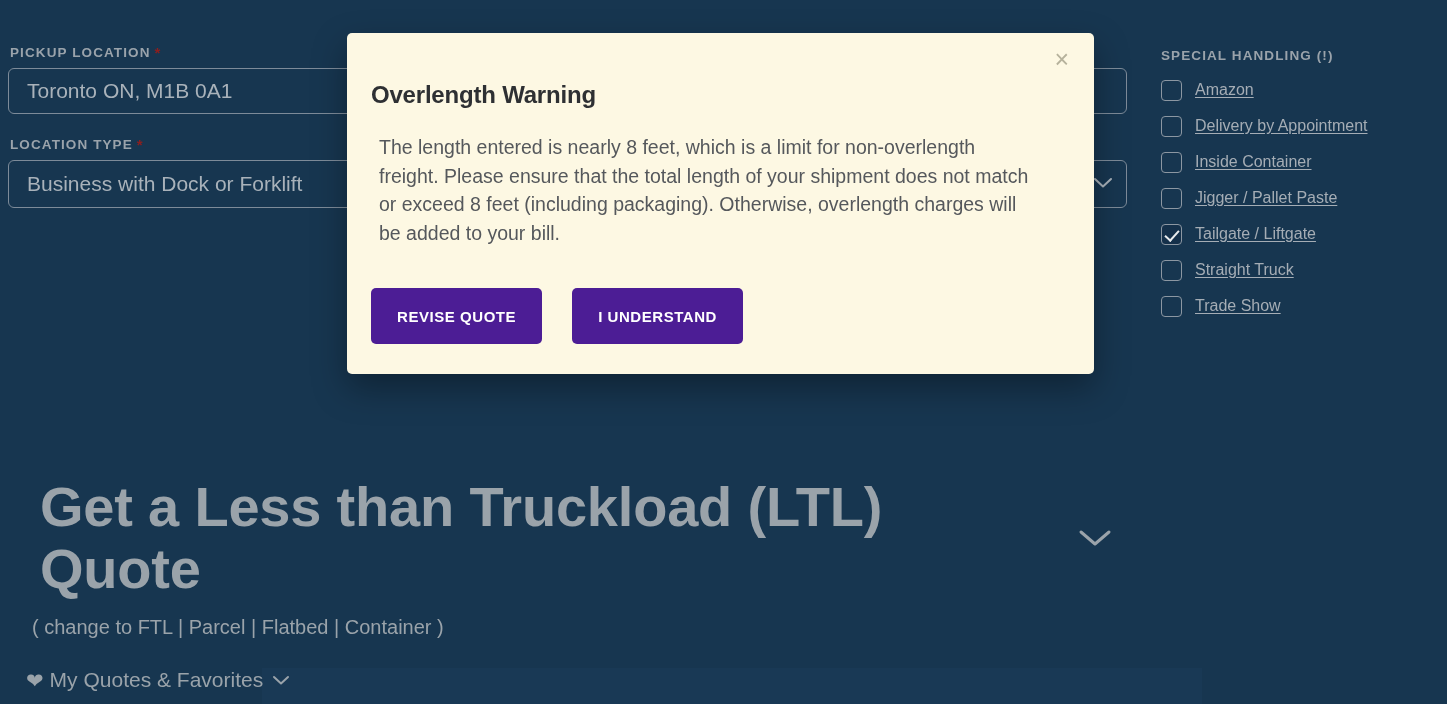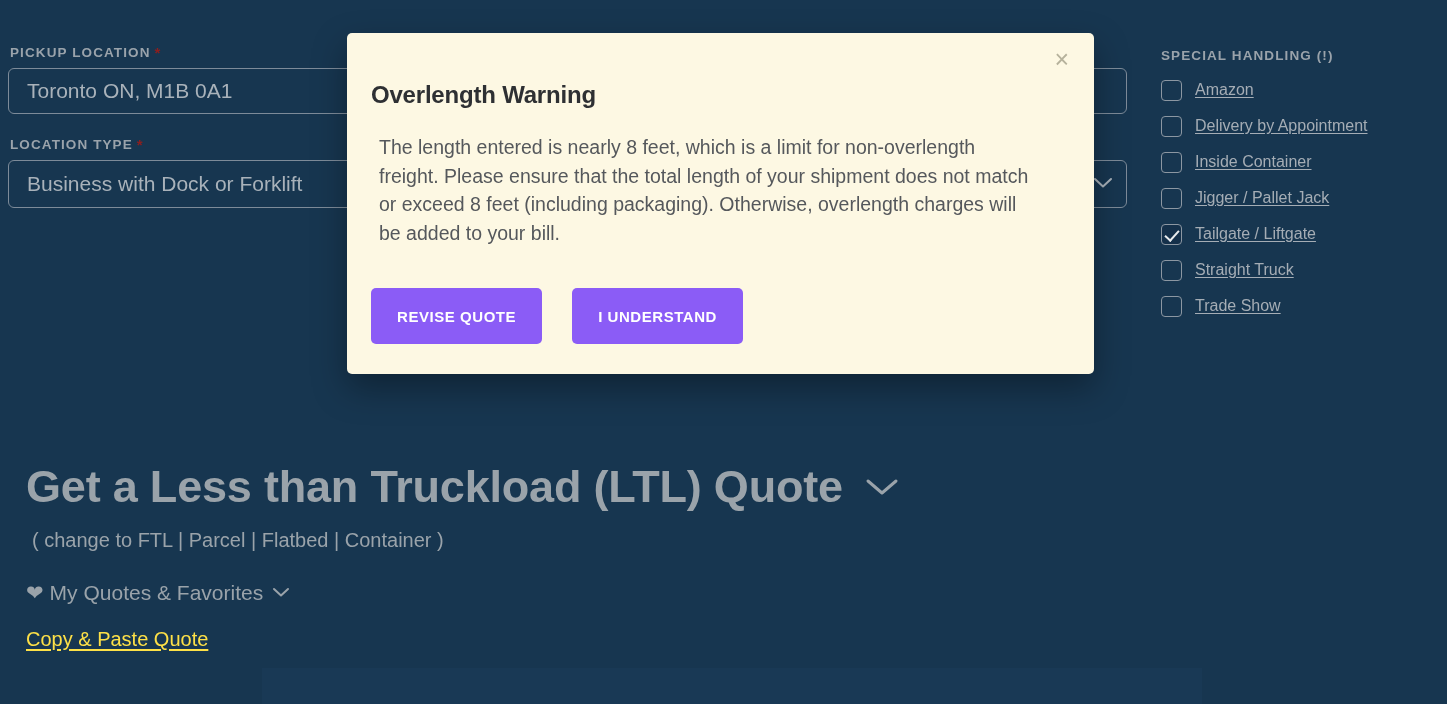--- a/index.html
+++ b/index.html
@@ -141,24 +141,24 @@
     white-space: nowrap;
   }
 
   
   .lower {
     position: absolute;
     left: 26px; top: 462px;
     width: 1100px;
   }
   .main-heading {
-    font-size: 45px;
+    font-size: 56px;
     font-weight: bold;
     color: #9aa3aa;
-    margin: 0;
+    margin: 14px;
     letter-spacing: -0.2px;
     display: flex;
     align-items: center;
     gap: 22px;
     line-height: 1.1;
   }
   .heading-chevron { color: #9aa3aa; display:inline-flex; }
   .change-line {
     font-size: 20px;
     color: #9aa3aa;
@@ -221,21 +221,21 @@
     line-height: 28.5px;
     color: #55585c;
     max-width: 700px;
   }
   .modal-actions {
     display: flex;
     gap: 30px;
     padding: 33px 0 0 24px;
   }
   .btn {
-    background: #8b5cf6;
+    background: #4c1d95;
     color: #ffffff;
     border: none;
     border-radius: 5px;
     font-family: "Liberation Sans", sans-serif;
     font-size: 15px;
     font-weight: bold;
     letter-spacing: .55px;
     padding: 0 26px;
     height: 56px;
     cursor: pointer;
@@ -288,21 +288,21 @@
     <span class="check-label">Delivery by Appointment</span>
   </label>
 
   <label class="check-row">
     <span class="cbox"></span>
     <span class="check-label">Inside Container</span>
   </label>
 
   <label class="check-row">
     <span class="cbox"></span>
-    <span class="check-label">Jigger / Pallet Jack</span>
+    <span class="check-label">Jigger / Pallet Paste</span>
   </label>
 
   <label class="check-row">
     <span class="cbox checked"></span>
     <span class="check-label">Tailgate / Liftgate</span>
   </label>
 
   <label class="check-row">
     <span class="cbox"></span>
     <span class="check-label">Straight Truck</span>

